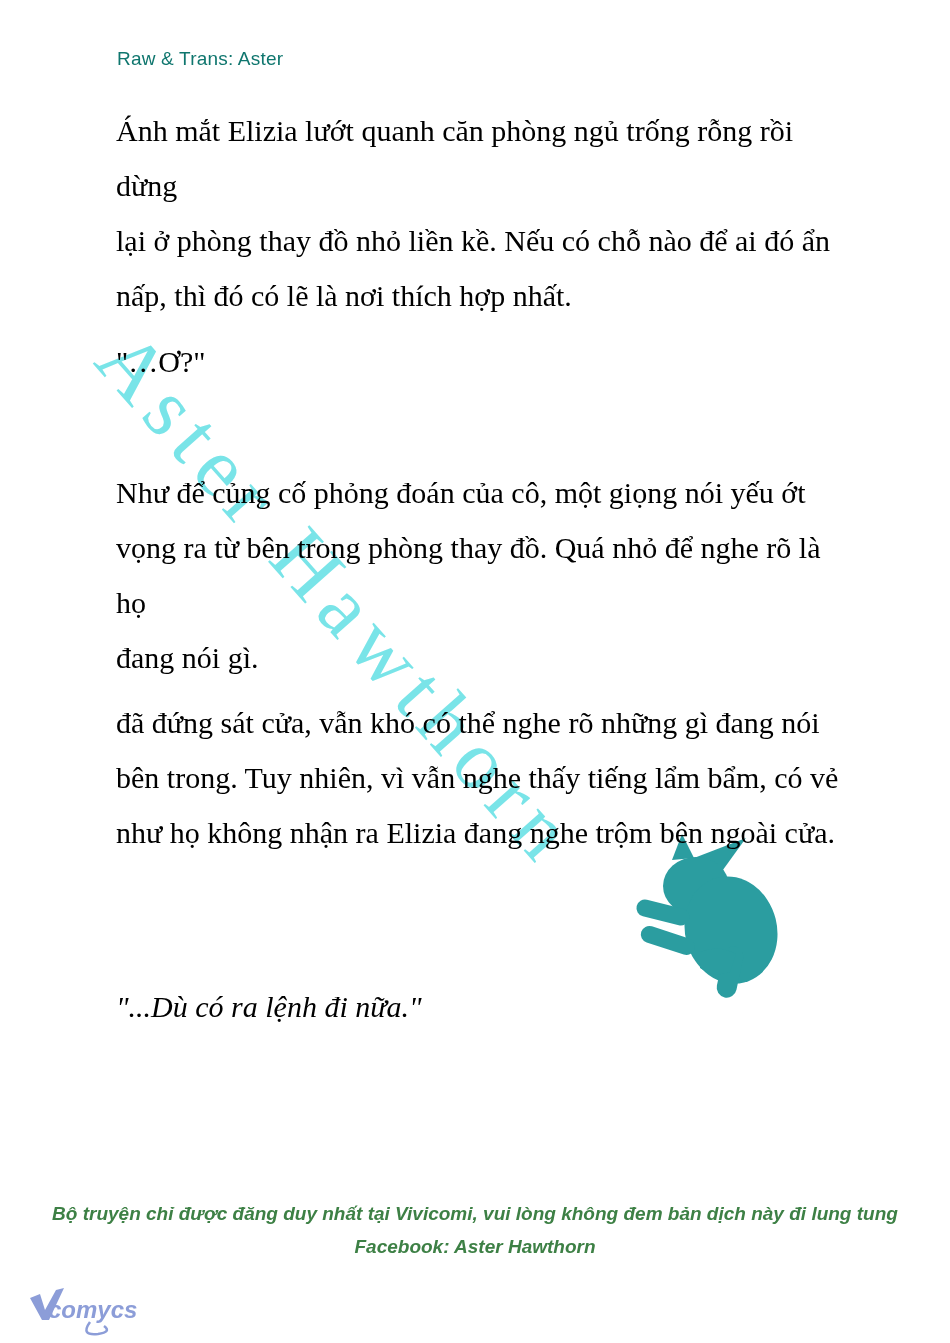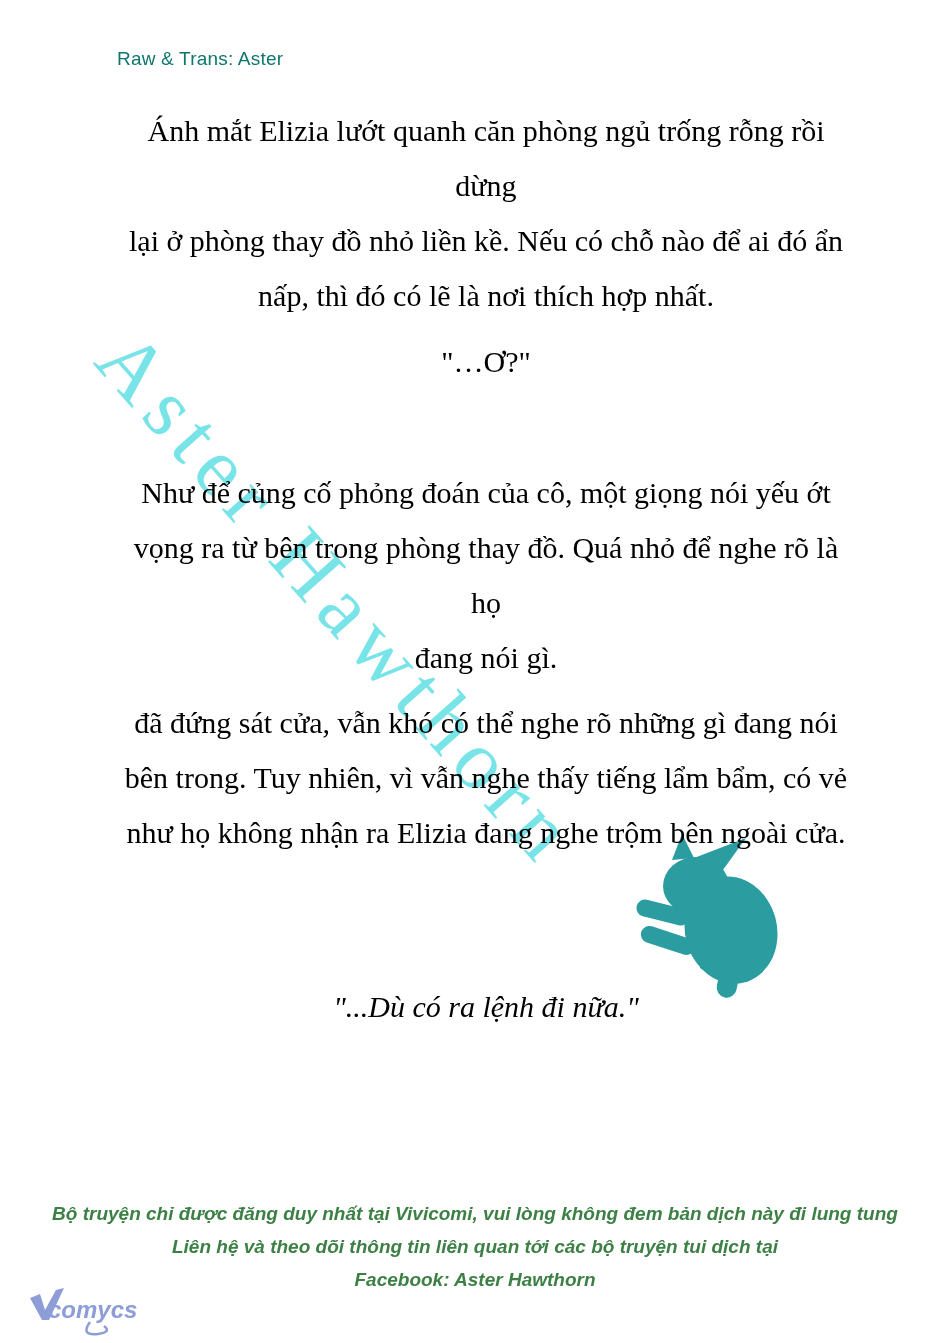--- a/index.html
+++ b/index.html
@@ -28,21 +28,20 @@
     pointer-events:none;
   }
   .cat{
     position:absolute;left:634px;top:830px;
     z-index:1;
   }
   .bodytext{
     position:absolute;left:116px;width:740px;
     font-size:30px;line-height:55px;color:#000;
     z-index:2;
-    text-align:center;
   }
   .p1{top:103px;}
   .q1{top:334px;}
   .p3{top:465px;}
   .p4{top:695px;}
   .q2{top:979px; font-style:italic;}
   .footer{
     position:absolute;left:0;top:1197px;width:950px;
     text-align:center;
     font-family:"Liberation Sans", sans-serif;
@@ -107,21 +106,20 @@
     <div>bên trong. Tuy nhiên, vì vẫn nghe thấy tiếng lẩm bẩm, có vẻ</div>
     <div>như họ không nhận ra Elizia đang nghe trộm bên ngoài cửa.</div>
   </div>
 
   <div class="bodytext q2">
     <div>"...Dù có ra lệnh đi nữa."</div>
   </div>
 
   <div class="footer" style="color: rgb(61, 128, 69);">
     <div>Bộ truyện chỉ được đăng duy nhất tại Vivicomi, vui lòng không đem bản dịch này đi lung tung</div>
-    <div>Liên hệ và theo dõi thông tin liên quan tới các bộ truyện tui dịch tại</div>
     <div>Facebook: Aster Hawthorn</div>
   </div>
 
   <div class="logo">
     <svg width="130" height="56" viewBox="0 0 130 56" xmlns="http://www.w3.org/2000/svg">
 
       <path class="logo-fill-path" d="M6,14 L16,10 L21,26 L32,6 L40,4 L25,36 L18,36 Z" fill="#8c9dd8"></path>
       <text class="logo-text" x="24" y="34" font-family="Liberation Sans, sans-serif" font-size="24" font-style="italic" font-weight="bold" letter-spacing="0" fill="#8c9dd8">comycs</text>
 
       <path class="logo-stroke-path" d="M66,38 q-10,14 8,12 q14,-2 6,-8" fill="none" stroke-width="2.5" stroke="#8c9dd8"></path>

